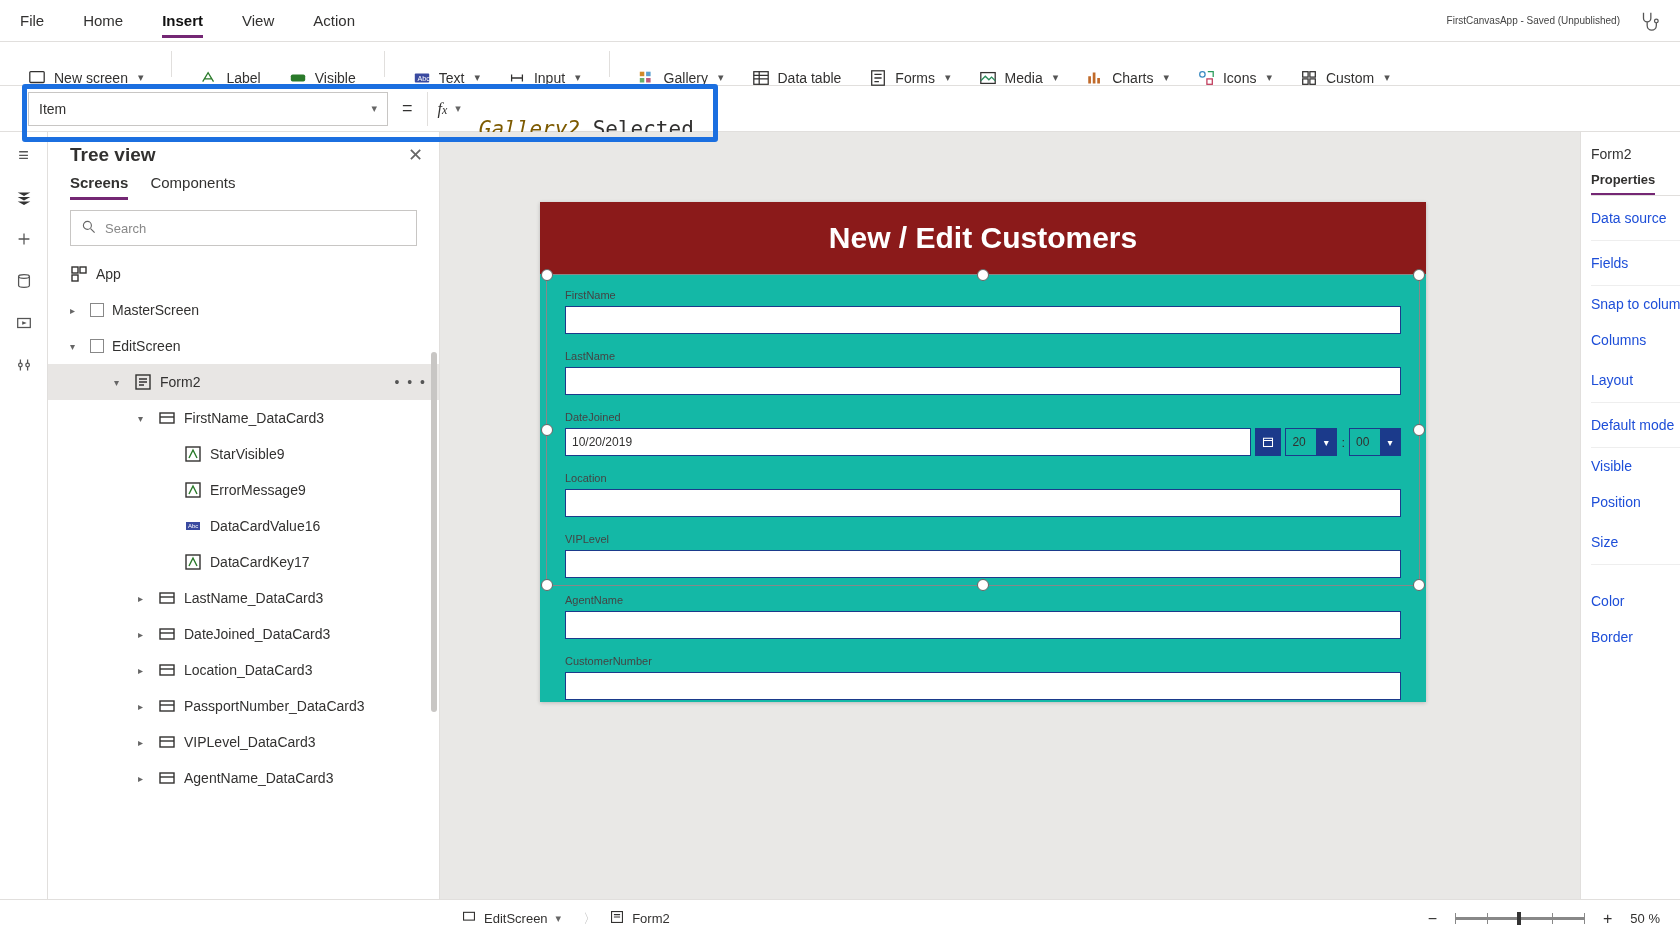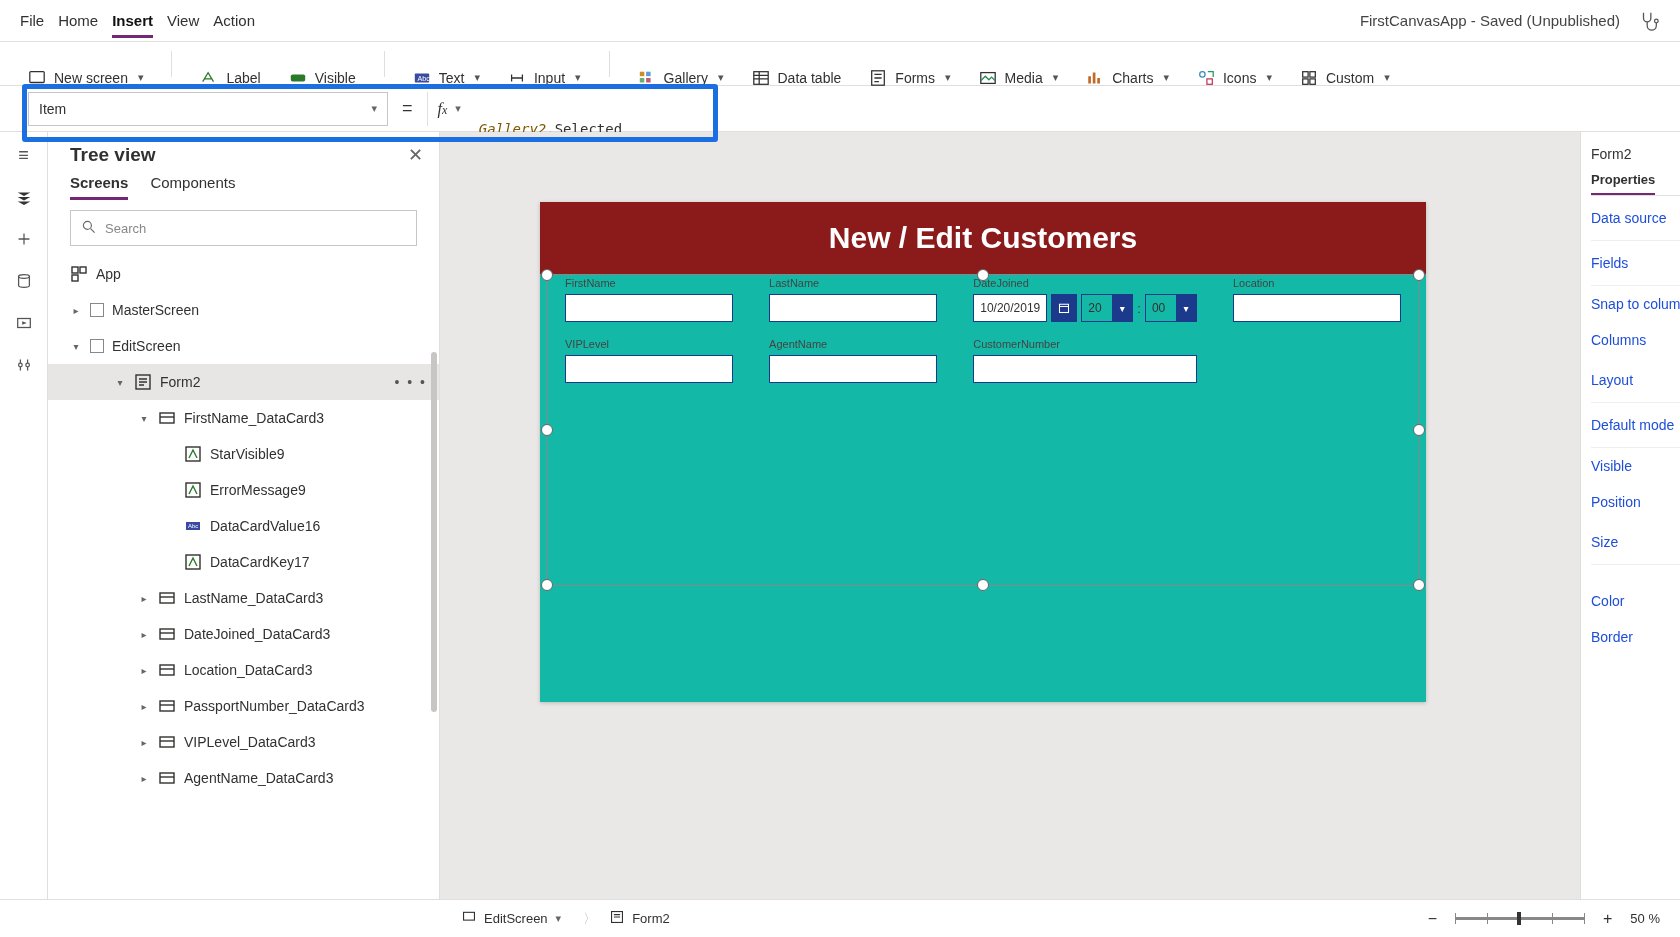--- a/index.html
+++ b/index.html
@@ -15,24 +15,24 @@
 }
 
 
 .top-menu {
   height: 42px;
   display: flex;
   align-items: center;
   padding: 0 20px;
   border-bottom: 1px solid #e1dfdd;
 }
-.top-menu .menus { display: flex; gap: 14px; margin-top: 8px; }
+.top-menu .menus { display: flex; gap: 39px; margin-top: 8px; }
 .top-menu .menus .m { font-size: 15px; color: #323130; cursor: pointer; padding-bottom: 6px;}
 .top-menu .menus .m.active { color: #111; font-weight: 600; border-bottom: 3px solid #742774; }
-.doc-title { margin-left: auto; font-size: 15px; color: #444; margin-right: 18px;}
+.doc-title { margin-left: auto; font-size: 10px; color: #444; margin-right: 18px;}
 .steth { width: 22px; height: 22px; color:#555;}
 
 
 .ribbon {
   height: 44px;
   display: flex;
   align-items: center;
   padding: 0 28px;
   gap: 28px;
   border-bottom: 1px solid #e1dfdd;
@@ -63,21 +63,21 @@
 }
 .prop-select {
   width: 360px; height: 34px;
   border: 1px solid #c8c6c4;
   display:flex; align-items:center; justify-content:space-between;
   padding: 0 10px; background:#fff; font-size:14px;
 }
 .eq { margin: 0 14px; font-size:18px;}
 .fx-box { display:flex; align-items:center; gap:8px; padding:0 10px; border-left:1px solid #e1dfdd; height:34px;}
 .fx-box .fx { font-style: italic; font-family: Georgia, serif; font-size:16px;}
-.formula-input { flex:1; font-family: Consolas, monospace; font-size:14px; padding: 0 8px; margin-top: 40px;}
+.formula-input { flex:1; font-family: Consolas, monospace; font-size:21px; padding: 0 8px; margin-top: 40px;}
 .formula-input .g-name { color:#7d5a00; font-style: italic; border-bottom: 2px solid #4c7a2f;}
 .intellisense-pop {
   position: absolute;
   left: 532px; top: 46px;
   background:#fff; border:1px solid #ddd; box-shadow: 0 2px 5px rgba(0,0,0,.15);
   padding: 4px 10px; font-size:14px; font-weight:600; color:#333;
 }
 
 
 .main { display:flex; height: calc(937px - 42px - 44px - 46px - 38px); }
@@ -91,21 +91,20 @@
 .rail .ri { width:22px; height:22px; color:#555; display:flex; align-items:center; justify-content:center; cursor:pointer;}
 .rail .ri.hamb { font-size:18px;}
 .rail .ri svg { width:18px; height:18px;}
 
 
 .tree-panel {
   width: 392px;
   border-right: 1px solid #e1dfdd;
   display:flex; flex-direction:column;
   position: relative;
-  text-align: center;
 }
 .tree-head { display:flex; align-items:center; justify-content:space-between; padding: 12px 16px 4px 22px;}
 .tree-head h3 { font-size:19px; font-weight:600;}
 .tree-head .x { font-size:18px; color:#666; cursor:pointer;}
 .tree-tabs { display:flex; gap: 22px; padding: 4px 22px 0 22px;}
 .tree-tabs .tt { font-size:15px; padding-bottom: 6px; cursor:pointer;}
 .tree-tabs .tt.active { font-weight:600; border-bottom:3px solid #742774;}
 .tree-search { margin: 10px 22px; border:1px solid #c8c6c4; height:36px; display:flex; align-items:center; padding:0 10px; gap:8px; color:#666;}
 .tree-body { overflow-y:auto; flex:1; padding-bottom: 10px;}
 .tree-body .row { display:flex; align-items:center; height:36px; font-size:14px; gap:8px; cursor:pointer;}
@@ -135,21 +134,21 @@
 .form-sel {
   position:absolute; left:6px; top:72px; right:6px; height:312px;
   border:1px solid #888;
 }
 .sel-handle { position:absolute; width:12px; height:12px; background:#fff; border:1px solid #666; border-radius:50%;}
 .h-tl{left:-6px;top:-6px;} .h-tr{right:-6px;top:-6px;}
 .h-bl{left:-6px;bottom:-6px;} .h-br{right:-6px;bottom:-6px;}
 .h-tc{left:50%;margin-left:-6px;top:-6px;} .h-bc{left:50%;margin-left:-6px;bottom:-6px;}
 .h-ml{left:-6px;top:50%;margin-top:-6px;} .h-mr{right:-6px;top:50%;margin-top:-6px;}
 
-.form-inner { padding: 0 18px; display:grid; grid-template-columns: repeat(4, 1fr); gap: 14px 36px;}
+.form-inner { padding: 12px 18px; display:grid; grid-template-columns: repeat(1, 1fr); gap: 14px 36px;}
 .field {}
 .field label { font-size:11px; color:#444;}
 .field .tb { margin-top:4px; height:28px; border:1px solid #1b3a8b; background:#fff;}
 .date-combo { display:flex; gap:4px; margin-top:4px;}
 .date-combo .dt {flex:1; height:28px; border:1px solid #1b3a8b; display:flex; align-items:center; justify-content:space-between; padding:0 6px; font-size:12px; background:#fff;}
 .date-combo .picker { width:26px;height:28px; background:#1b3a8b; color:#fff; display:flex;align-items:center;justify-content:center; font-size:12px;}
 .date-combo .dd { width:52px; height:28px; border:1px solid #1b3a8b; display:flex; align-items:center; padding-left:6px; font-size:12px; position:relative;}
 .date-combo .dd .arrow{ position:absolute; right:0; top:0; width:20px;height:100%;background:#1b3a8b;color:#fff;display:flex;align-items:center;justify-content:center;font-size:10px;}
 .date-combo .colon{display:flex;align-items:center;}
 

